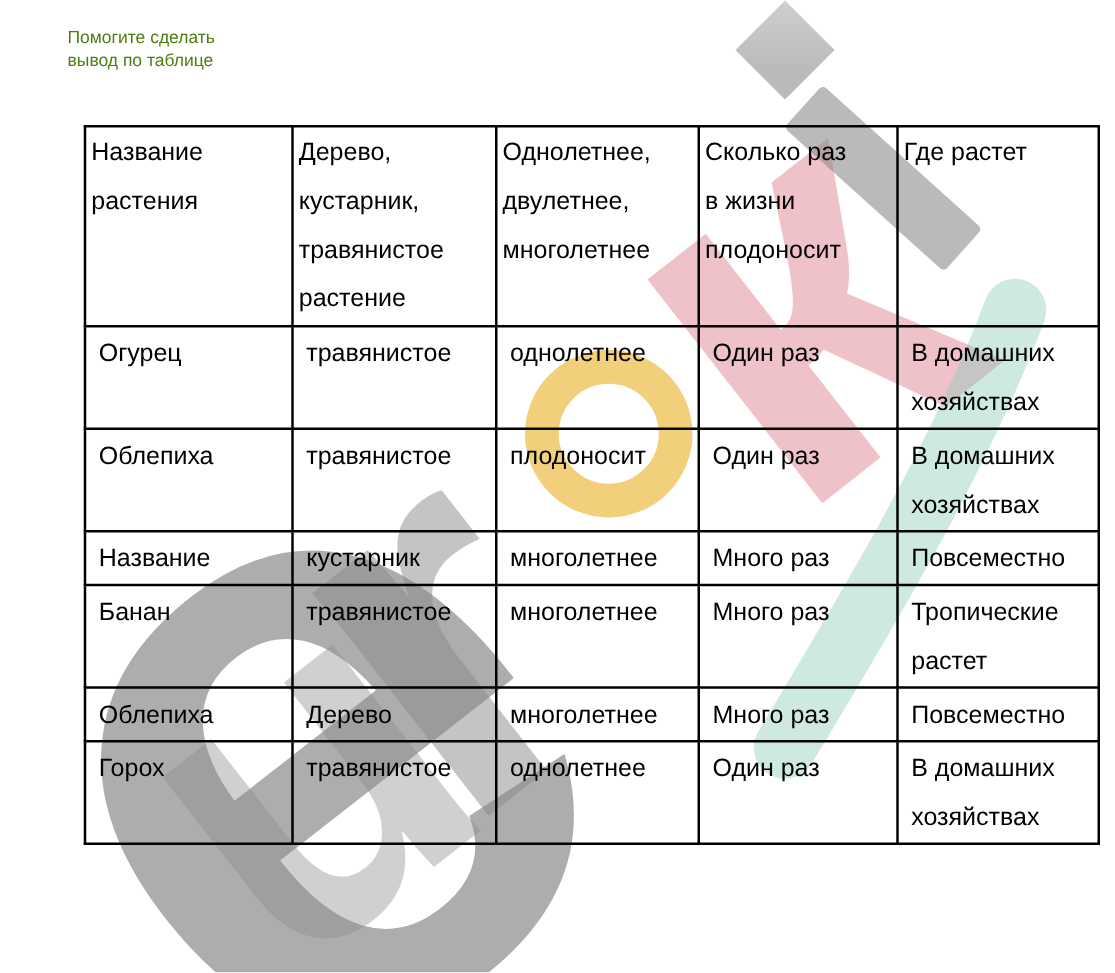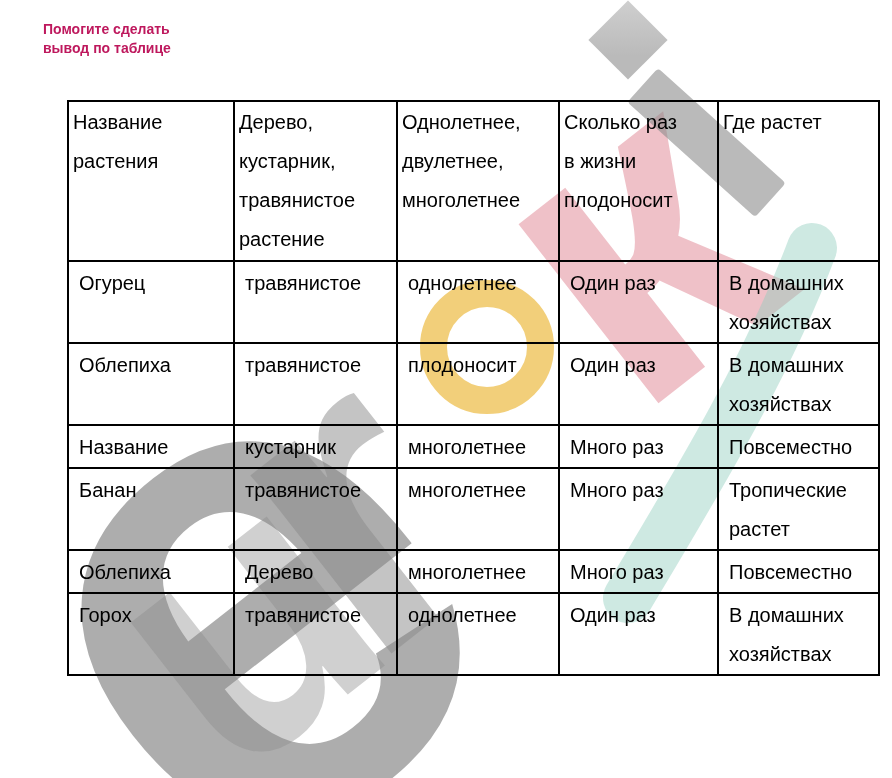--- a/index.html
+++ b/index.html
@@ -6,23 +6,23 @@
   .page{
     position:relative;
     width:892px;height:778px;
     overflow:hidden;
     background:#ffffff;
     font-family:"Liberation Sans", sans-serif;
     color:#000;
   }
   
   .note{
-    position:absolute;left:43px;top:20px;
-    font-size:14px;font-weight:700;line-height:19px;
-    white-space:pre-line;color:#be185d;
+    position:absolute;left:54px;top:20px;
+    font-size:14px;font-weight:400;line-height:19px;
+    white-space:pre-line;color:#4d7c0f;
     z-index:3;
   }
   
   .watermark{position:absolute;inset:0;z-index:1;pointer-events:none;}
   .wm-glyph{
     position:absolute;display:flex;align-items:center;justify-content:center;
     font-weight:700;color:var(--wm-color,#bbb);
     user-select:none;
   }
   .wm-e{left:40px;top:398px;width:380px;height:380px;font-size:700px;transform:rotate(-38deg);}

